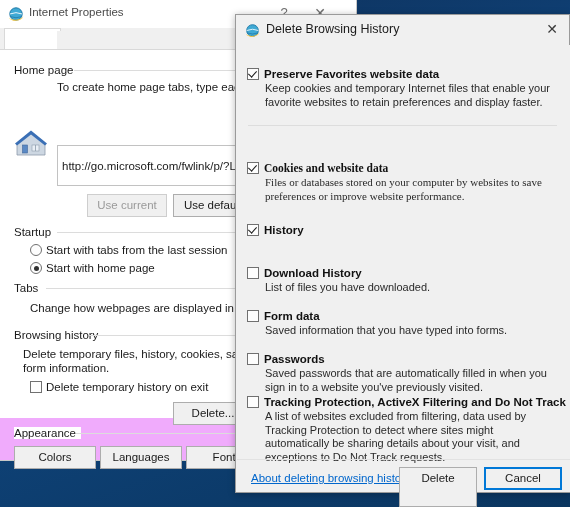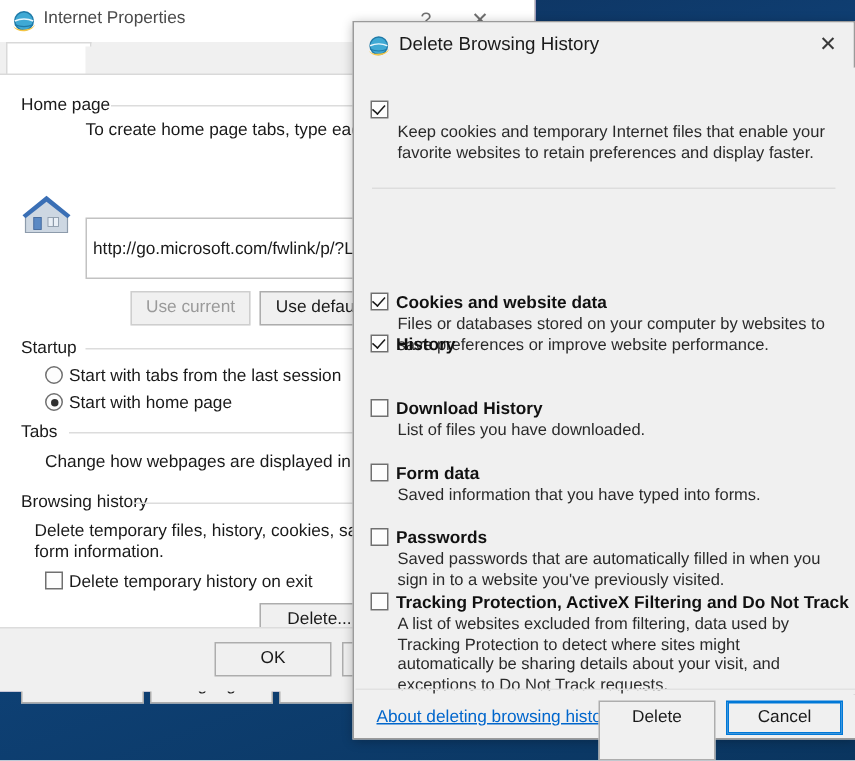--- a/index.html
+++ b/index.html
@@ -406,52 +406,47 @@
 
     <div class="grp-label" style="left:14px; top:377px;">Appearance</div>
     <div class="grp-line" style="left:76px; top:383px; width:267px;"></div>
 
     <div class="btn" style="left:14px; top:396px; width:82px;">Colors</div>
     <div class="btn" style="left:100px; top:396px; width:82px;">Languages</div>
     <div class="btn" style="left:186px; top:396px; width:82px;">Fonts</div>
     <div class="btn" style="left:272px; top:396px; width:82px;">Accessibility</div>
   </div>
 
-  <div id="ip-footer">
-    <div class="btn" style="left:143px; top:9px; width:78px;">OK</div>
-    <div class="btn" style="left:228px; top:9px; width:78px;">Cancel</div>
-    <div class="btn" style="left:313px; top:9px; width:78px;">Apply</div>
-  </div>
 </div>
 
 <div id="dbh">
 
   <div id="dbh-titlebar">
     <svg id="dbh-title-icon" viewBox="0 0 16 16">
       <ellipse cx="8" cy="8" rx="6.2" ry="6.2" fill="#3fa9d4"></ellipse>
       <ellipse cx="8" cy="8" rx="6.2" ry="6.2" fill="none" stroke="#1f7aa8" stroke-width="1"></ellipse>
       <path d="M1.8 8 Q8 5.3 14.2 8" stroke="#e8f6fc" stroke-width="1" fill="none"></path>
       <path d="M2 10.5 Q8 13 14 10.5" stroke="#1f7aa8" stroke-width="0.8" fill="none"></path>
       <path d="M0.8 11.5 C4 14.8 12 14.5 15.4 10.5 C13 15.8 3.5 16.4 0.8 11.5 Z" fill="#f5c542"></path>
     </svg>
     <div id="dbh-title-text">Delete Browsing History</div>
     <div id="dbh-close">✕</div>
   </div>
 
   <div id="dbh-body">
 
     <div class="opt" style="top:22px;">
-      <div class="opt-title"><span class="cb-mark checked"></span></div>
+      <div class="opt-title"><span class="cb-mark checked"></span><span>Preserve Favorites website data</span></div>
       <div class="opt-desc">Keep cookies and temporary Internet files that enable your favorite websites to retain preferences and display faster.</div>
     </div>
 
     <div class="hr" style="top:80px;"></div>
 
 
-    <div class="opt" style="top:150px;">
+    <div class="opt" style="top:116px;font-family:Liberation Serif, serif;">
       <div class="opt-title"><span class="cb-mark checked"></span><span>Cookies and website data</span></div>
       <div class="opt-desc">Files or databases stored on your computer by websites to save preferences or improve website performance.</div>
     </div>
 
     <div class="opt" style="top:178px;">
       <div class="opt-title"><span class="cb-mark checked"></span><span>History</span></div>
     </div>
 
     <div class="opt" style="top:264px;">
       <div class="opt-title"><span class="cb-mark"></span><span>Form data</span></div>

